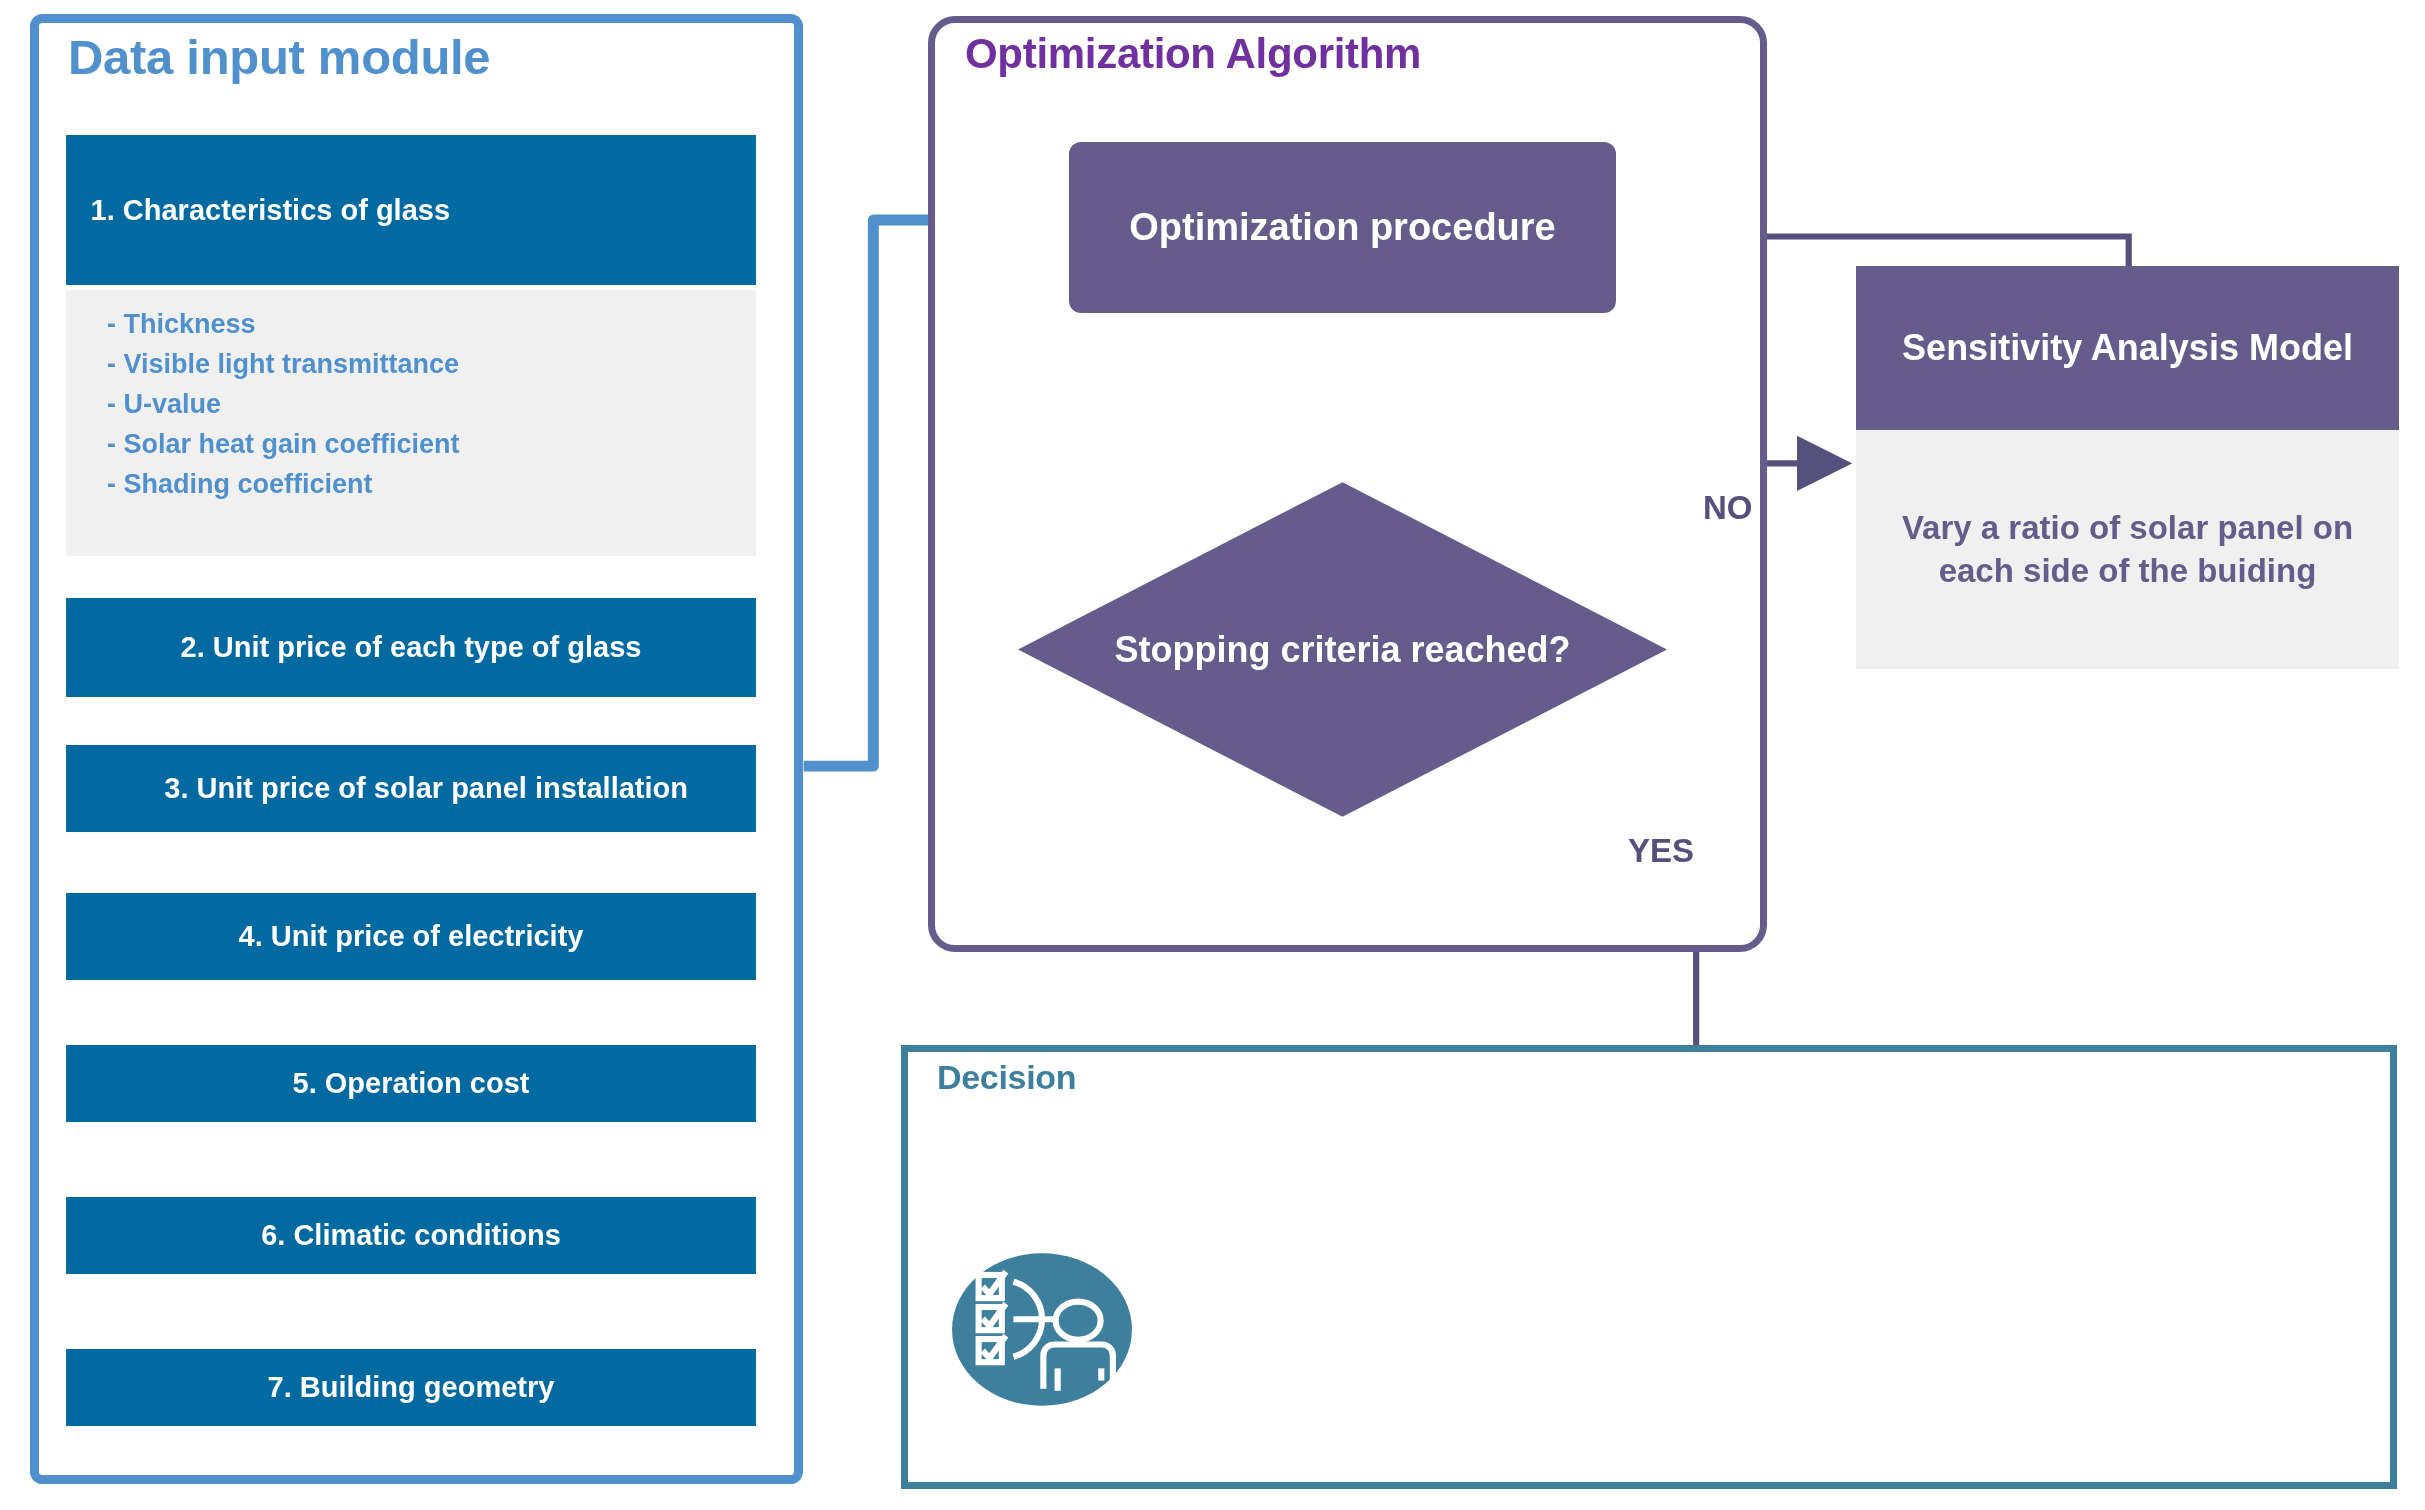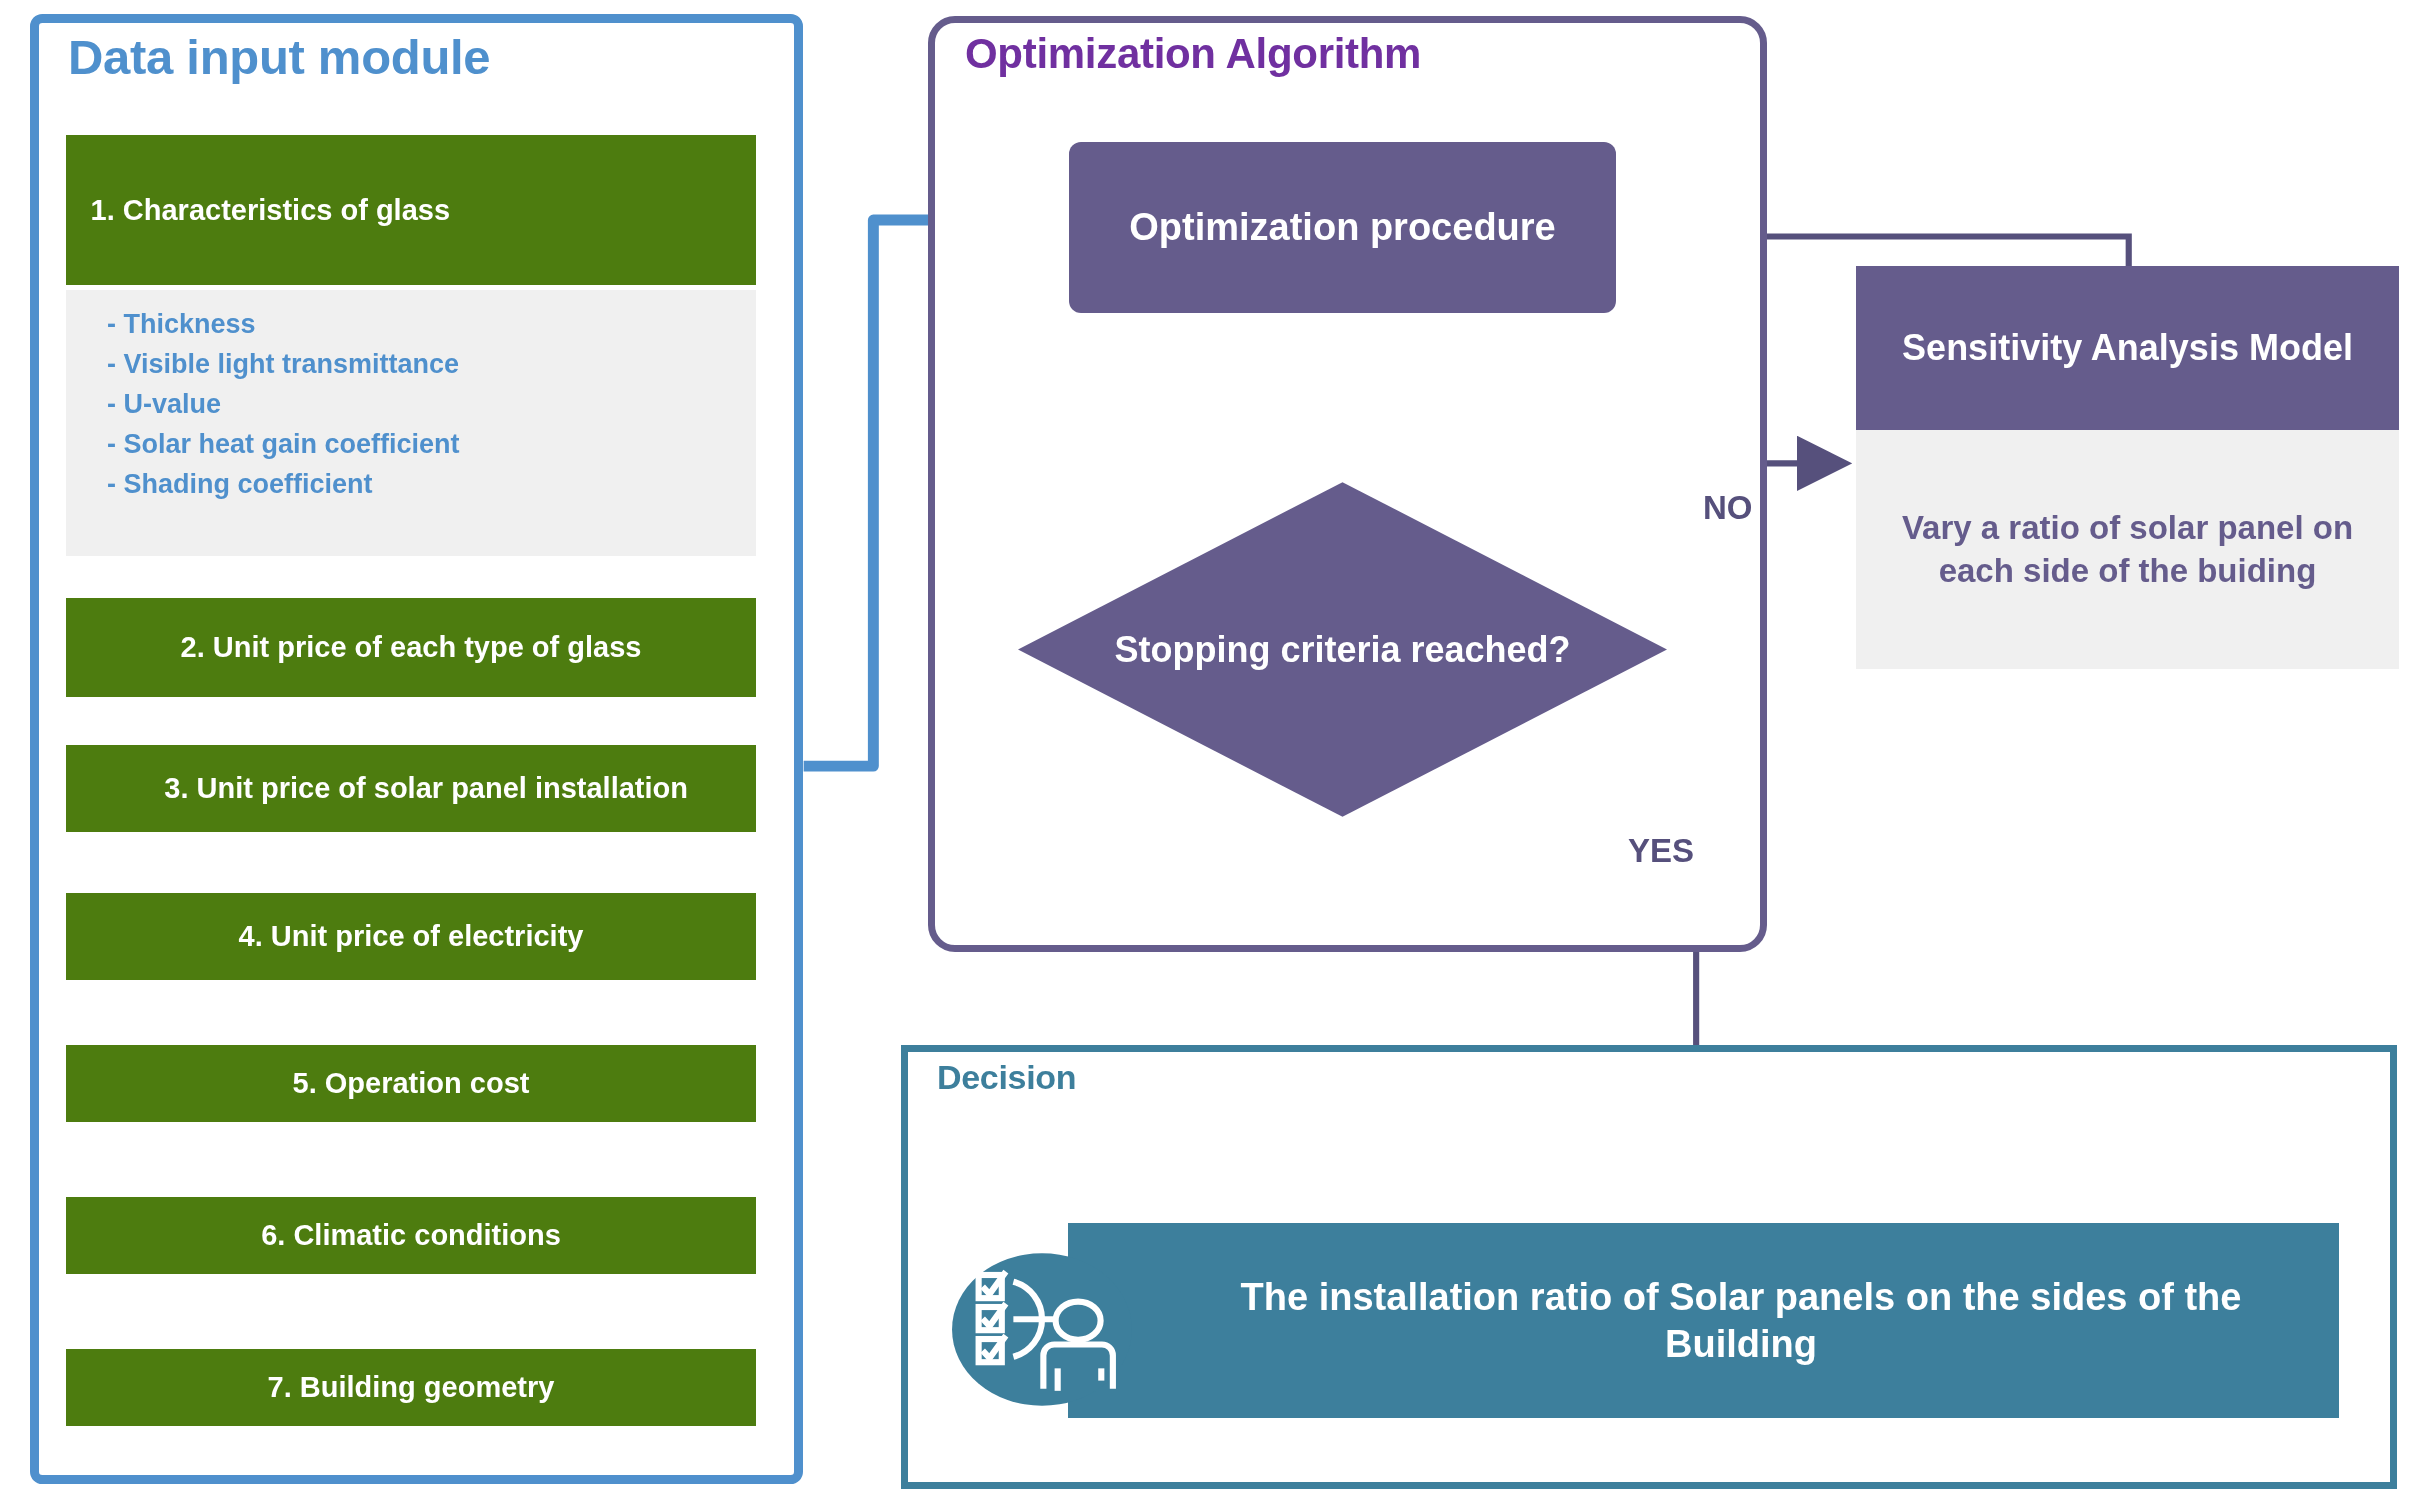--- a/index.html
+++ b/index.html
@@ -21,21 +21,21 @@
     border:7.5px solid #3D7F9C;
   }
 
   .panel-title{position:absolute;font-weight:bold;letter-spacing:-0.3px;white-space:nowrap;}
   #title-data-input{left:68px;top:29px;font-size:49px;color:#4F90CD;}
   #title-optimization{left:965px;top:30px;font-size:42px;color:#7030A0;}
   #title-decision{left:937px;top:1058px;font-size:34px;color:#3D7F9C;}
 
   
   .bluebar{
-    position:absolute;background:#4d7c0f;color:#fff;font-weight:bold;
+    position:absolute;background:#0369a1;color:#fff;font-weight:bold;
     display:flex;align-items:center;box-sizing:border-box;
     font-size:29px;line-height:1.18;
   }
   .bluebar.left{justify-content:flex-start;padding-left:24.6px;}
   .bluebar.center{justify-content:center;text-align:center;padding:0 13.7px;}
 
   #bar-1{left:66px;top:135px;width:690px;height:150px;}
   #bar-2{left:66px;top:598px;width:690px;height:99px;}
   #bar-3{left:66px;top:745px;width:690px;height:87px;padding-left:44px;}
   #bar-4{left:66px;top:893px;width:690px;height:87px;}
@@ -188,23 +188,20 @@
   <div id="box-sens-head">
     <span>Sensitivity Analysis Model</span>
   </div>
   <div id="box-sens-body">
     <span>Vary a ratio of solar panel on each side of the buiding</span>
   </div>
 
   <div class="panel" id="panel-decision"></div>
   <div class="panel-title" id="title-decision">Decision</div>
 
-  <div id="decision-bar">
-    <span>The installation ratio of Solar panels on the sides of the Building</span>
-  </div>
 
   <svg id="decision-icon" viewBox="0 0 270 250">
     <ellipse cx="135" cy="125" rx="132" ry="112" fill="#3D7F9C"></ellipse>
     <g fill="none" stroke="#ffffff" stroke-width="9">
 
       <rect x="42" y="45" width="34" height="34"></rect>
       <rect x="42" y="92" width="34" height="34"></rect>
       <rect x="42" y="139" width="34" height="34"></rect>
 
       <polyline points="48,62 58,73 82,40" stroke-width="9"></polyline>

